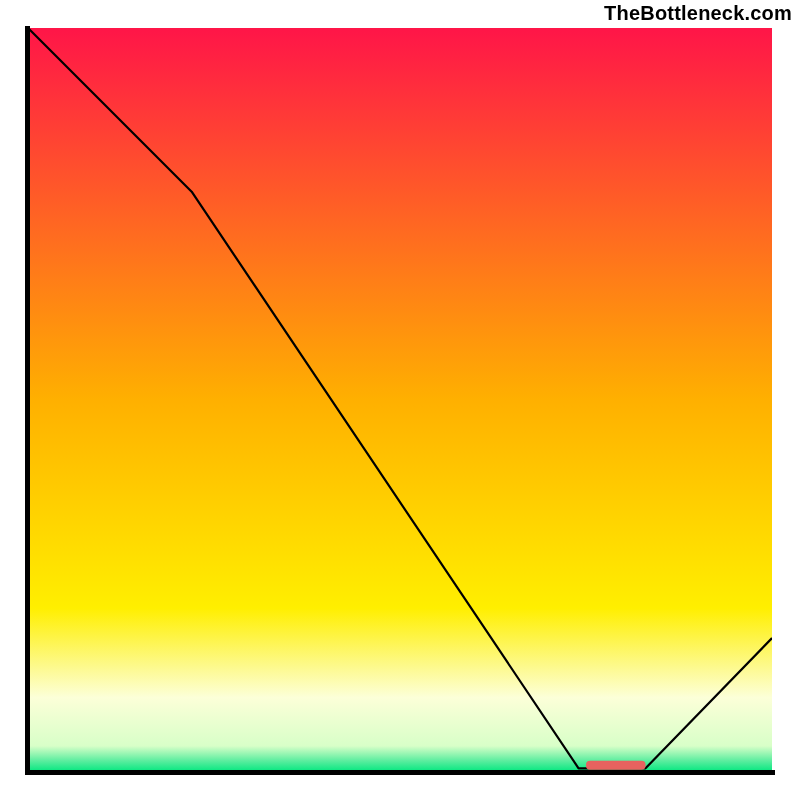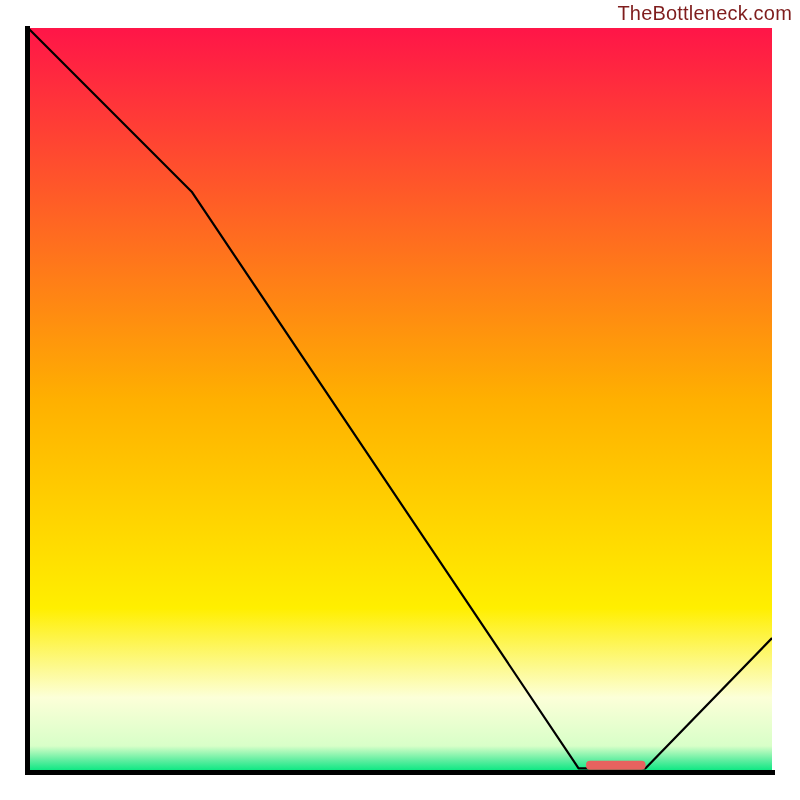--- a/index.html
+++ b/index.html
@@ -14,22 +14,22 @@
   .container {
     position: relative;
     width: 800px;
     height: 800px;
   }
   .watermark {
     position: absolute;
     top: 2px;
     right: 8px;
     font-size: 20px;
-    font-weight: normal;
-    color: #7f1d1d;
+    font-weight: bold;
+    color: #000000;
     letter-spacing: 0.2px;
     z-index: 10;
   }
   .plot-area {
     position: absolute;
     left: 28px;
     top: 28px;
     width: 744px;
     height: 744px;
     overflow: hidden;

